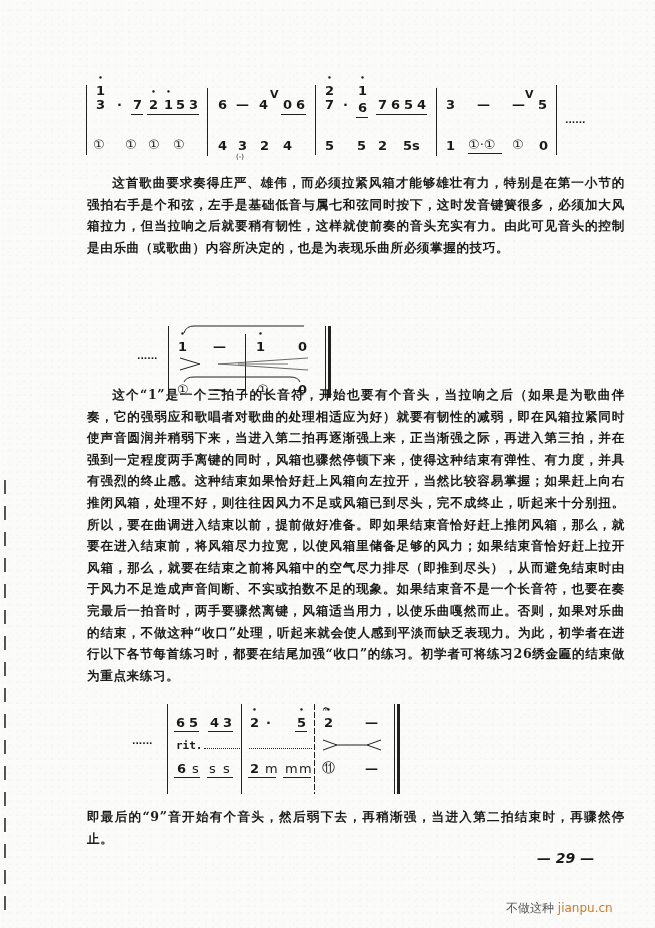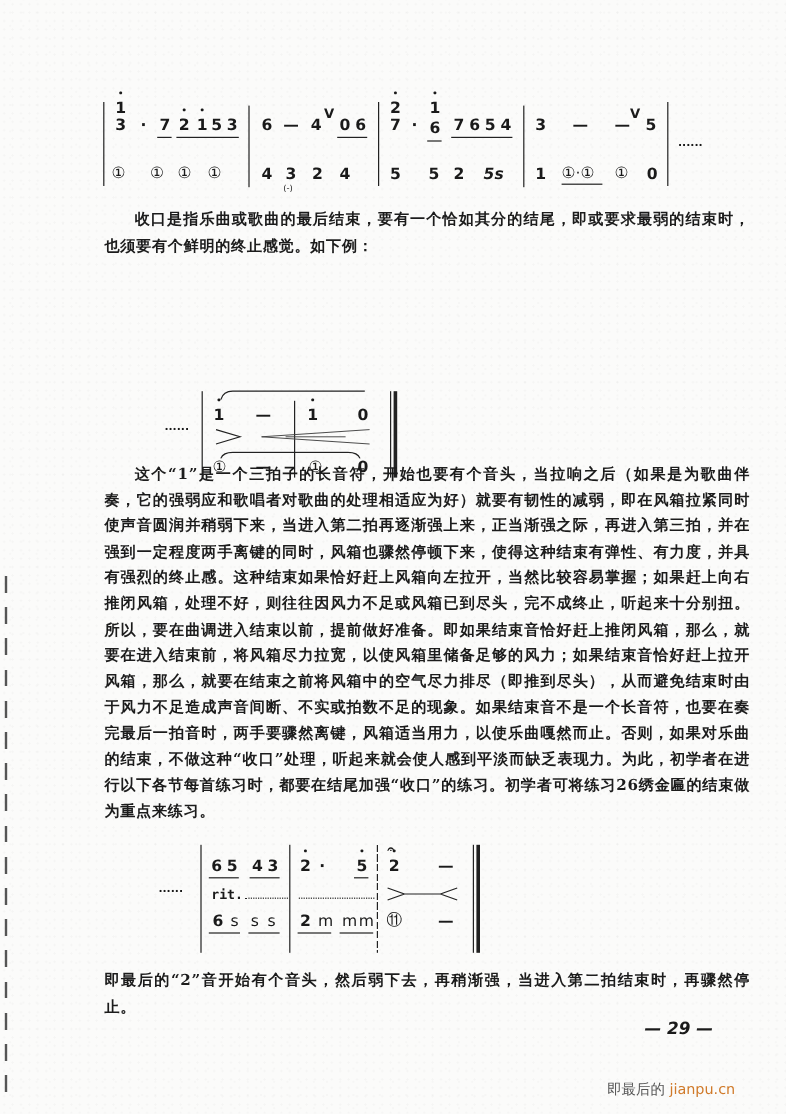--- a/index.html
+++ b/index.html
@@ -93,30 +93,30 @@
   <span class="note" style="left:148px;top:138px;font-weight:normal;">①</span>
   <span class="note" style="left:173px;top:138px;font-weight:normal;">①</span>
   <span class="note" style="left:218px;top:139px;">4</span>
   <span class="note" style="left:238px;top:139px;">3</span>
   <span class="note small" style="left:236px;top:154px;">(-)</span>
   <span class="note" style="left:260px;top:139px;">2</span>
   <span class="note" style="left:283px;top:139px;">4</span>
   <span class="note" style="left:325px;top:139px;">5</span>
   <span class="note" style="left:357px;top:139px;">5</span>
   <span class="note" style="left:378px;top:139px;">2</span>
-  <span class="note" style="left:403px;top:139px;font-style:italic;">5s</span>
+  <span class="note" style="left:403px;top:139px;">5s</span>
   <span class="note" style="left:446px;top:139px;">1</span>
   <span class="note" style="left:468px;top:138px;font-weight:normal;">①·①</span>
   <div class="uline" style="left:468px;top:153px;width:34px;"></div>
   <span class="note" style="left:512px;top:138px;font-weight:normal;">①</span>
   <span class="note" style="left:539px;top:139px;">0</span>
 </div>
 
 <div class="para" style="top:172px;">
-  <p class="indent">收口是指乐曲或歌曲的最后结束，要有一个恰如其分的结尾，即或要求最弱的结束时，也须要有个鲜明的终止感觉。如下例：</p>
+  <p class="indent">这首歌曲要求奏得庄严、雄伟，而必须拉紧风箱才能够雄壮有力，特别是在第一小节的强拍右手是个和弦，左手是基础低音与属七和弦同时按下，这时发音键簧很多，必须加大风箱拉力，但当拉响之后就要稍有韧性，这样就使前奏的音头充实有力。由此可见音头的控制是由乐曲（或歌曲）内容所决定的，也是为表现乐曲所必须掌握的技巧。</p>
 </div>
 
 <div class="score" style="left:0;top:320px;width:655px;height:80px;">
   <span class="note" style="left:137px;top:32px;font-size:9px;">......</span>
   <div class="bar" style="left:168px;top:6px;height:72px;"></div>
   <svg class="abs" style="left:182px;top:4px;" width="130" height="10">
       <path d="M2 9 Q4 2 12 2 L122 2" stroke="#222" fill="none" stroke-width="1"></path>
     </svg>
   <span class="note dot-above" style="left:178px;top:20px;">1</span>
   <span class="note" style="left:213px;top:20px;">—</span>
@@ -178,21 +178,21 @@
   <span class="note" style="left:285px;top:62px;font-weight:normal;">m</span>
   <span class="note" style="left:299px;top:62px;font-weight:normal;">m</span>
   <div class="uline" style="left:283px;top:77px;width:28px;"></div>
   <span class="note" style="left:322px;top:61px;font-weight:normal;">⑪</span>
   <span class="note" style="left:365px;top:62px;">—</span>
   <div class="bar" style="left:394px;top:4px;height:90px;"></div>
   <div class="bar thick" style="left:397px;top:4px;height:90px;"></div>
 </div>
 
 <div class="para" style="left:87px;top:806px;">
-  <p>即最后的“2”音开始有个音头，然后弱下去，再稍渐强，当进入第二拍结束时，再骤然停止。</p>
+  <p>即最后的“9”音开始有个音头，然后弱下去，再稍渐强，当进入第二拍结束时，再骤然停止。</p>
 </div>
 
 <div class="pagenum">— 29 —</div>
 
 <div class="watermark">
-  <span>即最后的</span>
+  <span>不做这种</span>
   <span class="latin">jianpu.cn</span>
 </div>
 
 </body></html>

